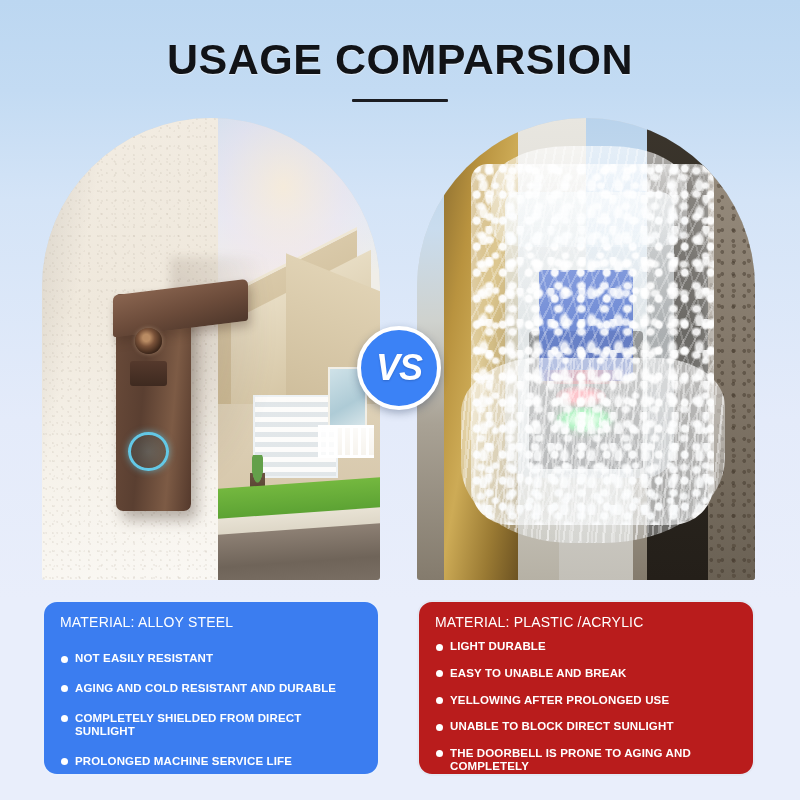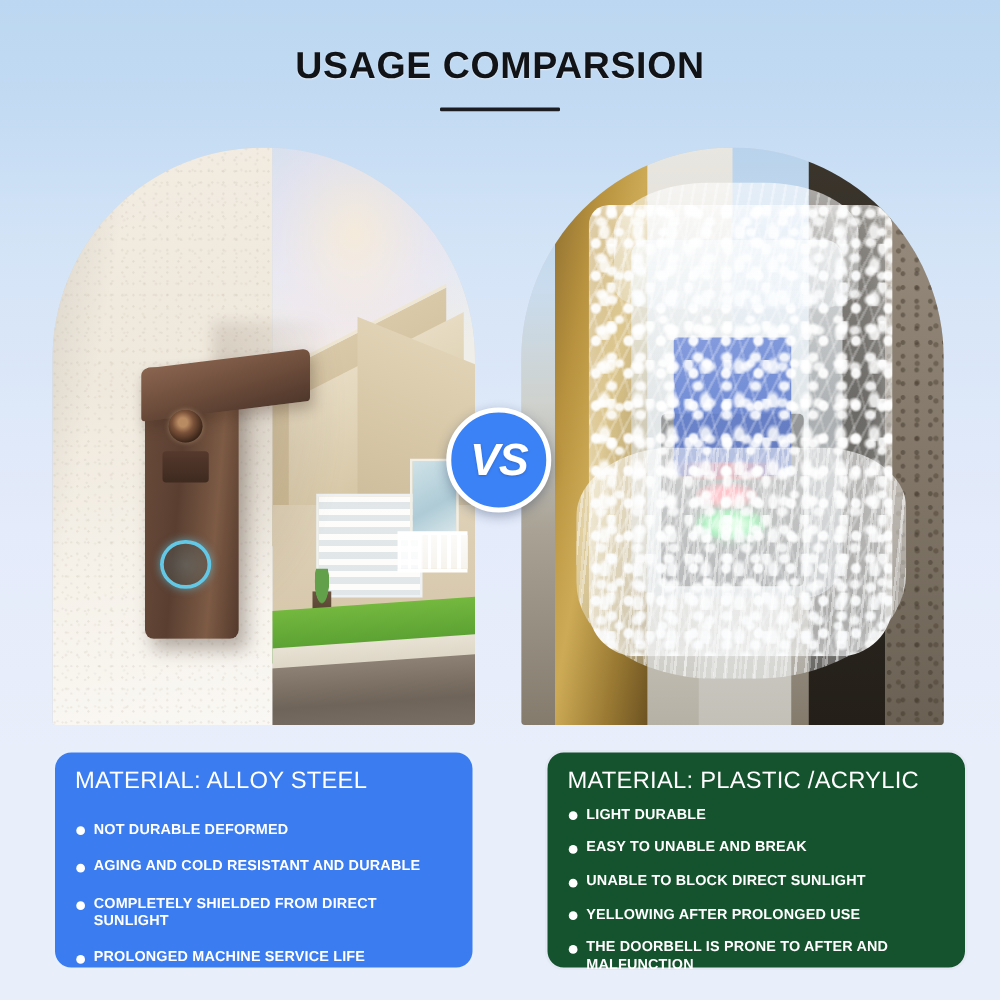--- a/index.html
+++ b/index.html
@@ -23,21 +23,21 @@
     position: relative;
   }
 
   
   .title-wrap {
     position: absolute;
     top: 38px; left: 0; right: 0;
     text-align: center;
   }
   .title {
-    font-size: 30px;
+    font-size: 43px;
     font-weight: bold;
     letter-spacing: 0.5px;
     color: #111317;
     text-shadow: 0 1px 1px rgba(255,255,255,0.55);
     line-height: 1;
   }
   .title-rule {
     width: 96px;
     height: 3px;
     background: #1b1d22;
@@ -402,27 +402,27 @@
     height: 176px;
     border-radius: 15px;
     padding: 13px 14px 10px 16px;
   }
   .card.blue {
     left: 42px;
     background: #3b7df0;
     border: 2px solid #e9f0fd;
   }
   .card.dark {
-    left: 436px;
-    background: #14532d;
+    left: 417px;
+    background: #b91c1c;
     border: 2px solid #e3e8f4;
   }
   .card-title {
     color: #ffffff;
-    font-size: 19px;
+    font-size: 14px;
     font-weight: normal;
     letter-spacing: 0.2px;
     line-height: 1.1;
     white-space: nowrap;
   }
   .card.blue .card-title { margin-bottom: 22px; }
   .card.dark .card-title { margin-bottom: 10px; }
 
   ul.bullets { list-style: none; }
   ul.bullets li {
@@ -506,29 +506,29 @@
   </div>
 </div>
 
 <div class="vs">
   <span>VS</span>
 </div>
 
 <div class="card blue">
   <div class="card-title">MATERIAL: ALLOY STEEL</div>
   <ul class="bullets">
-    <li>NOT DURABLE DEFORMED</li>
+    <li>NOT EASILY RESISTANT</li>
     <li>AGING AND COLD RESISTANT AND DURABLE</li>
     <li>COMPLETELY SHIELDED FROM DIRECT SUNLIGHT</li>
     <li>PROLONGED MACHINE SERVICE LIFE</li>
   </ul>
 </div>
 
 <div class="card dark">
   <div class="card-title">MATERIAL: PLASTIC /ACRYLIC</div>
   <ul class="bullets">
     <li>LIGHT DURABLE</li>
     <li>EASY TO UNABLE AND BREAK</li>
+    <li>YELLOWING AFTER PROLONGED USE</li>
     <li>UNABLE TO BLOCK DIRECT SUNLIGHT</li>
-    <li>YELLOWING AFTER PROLONGED USE</li>
-    <li>THE DOORBELL IS PRONE TO AFTER AND MALFUNCTION</li>
+    <li>THE DOORBELL IS PRONE TO AGING AND COMPLETELY</li>
   </ul>
 </div>
 
 </body></html>

